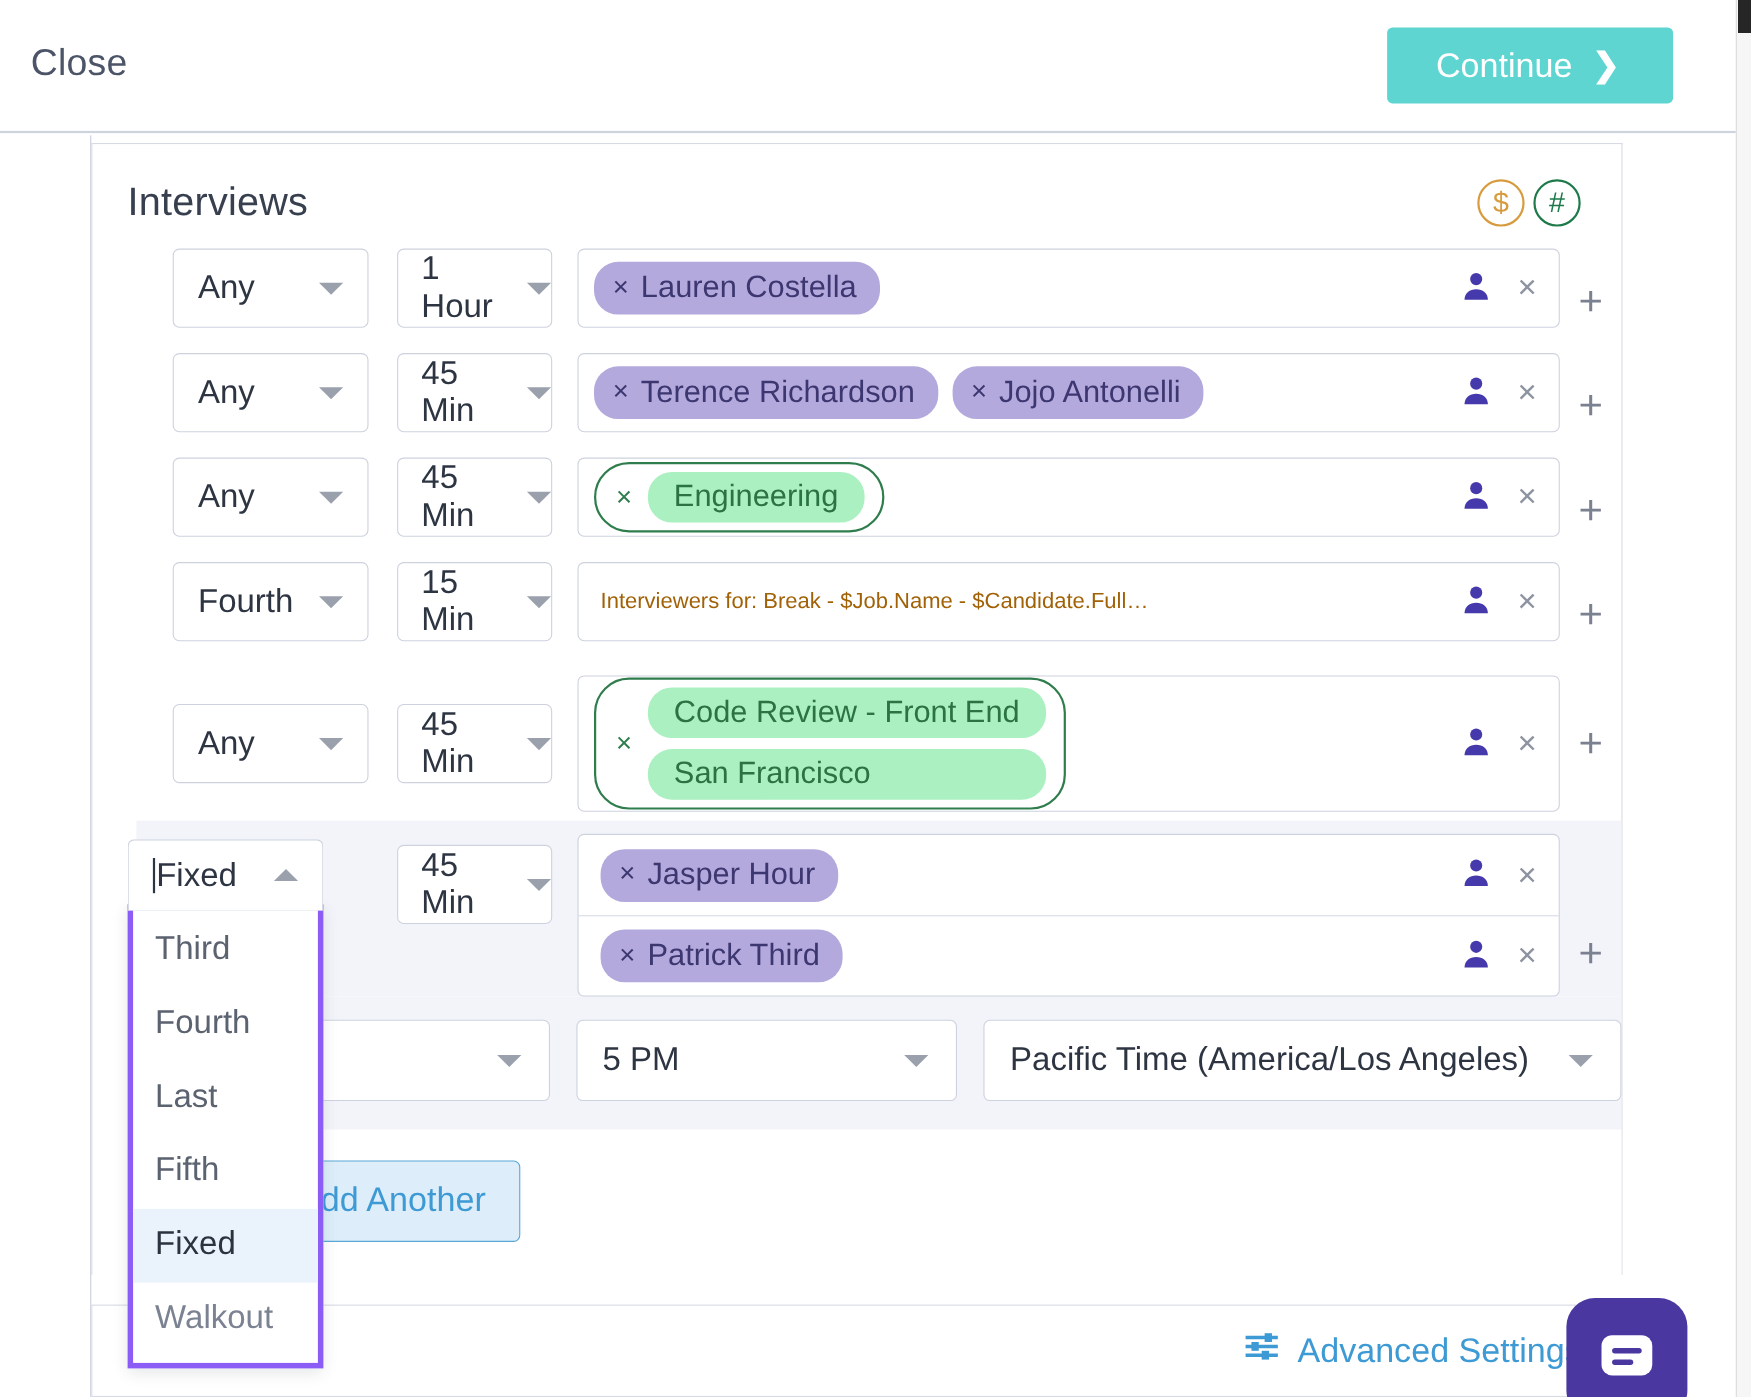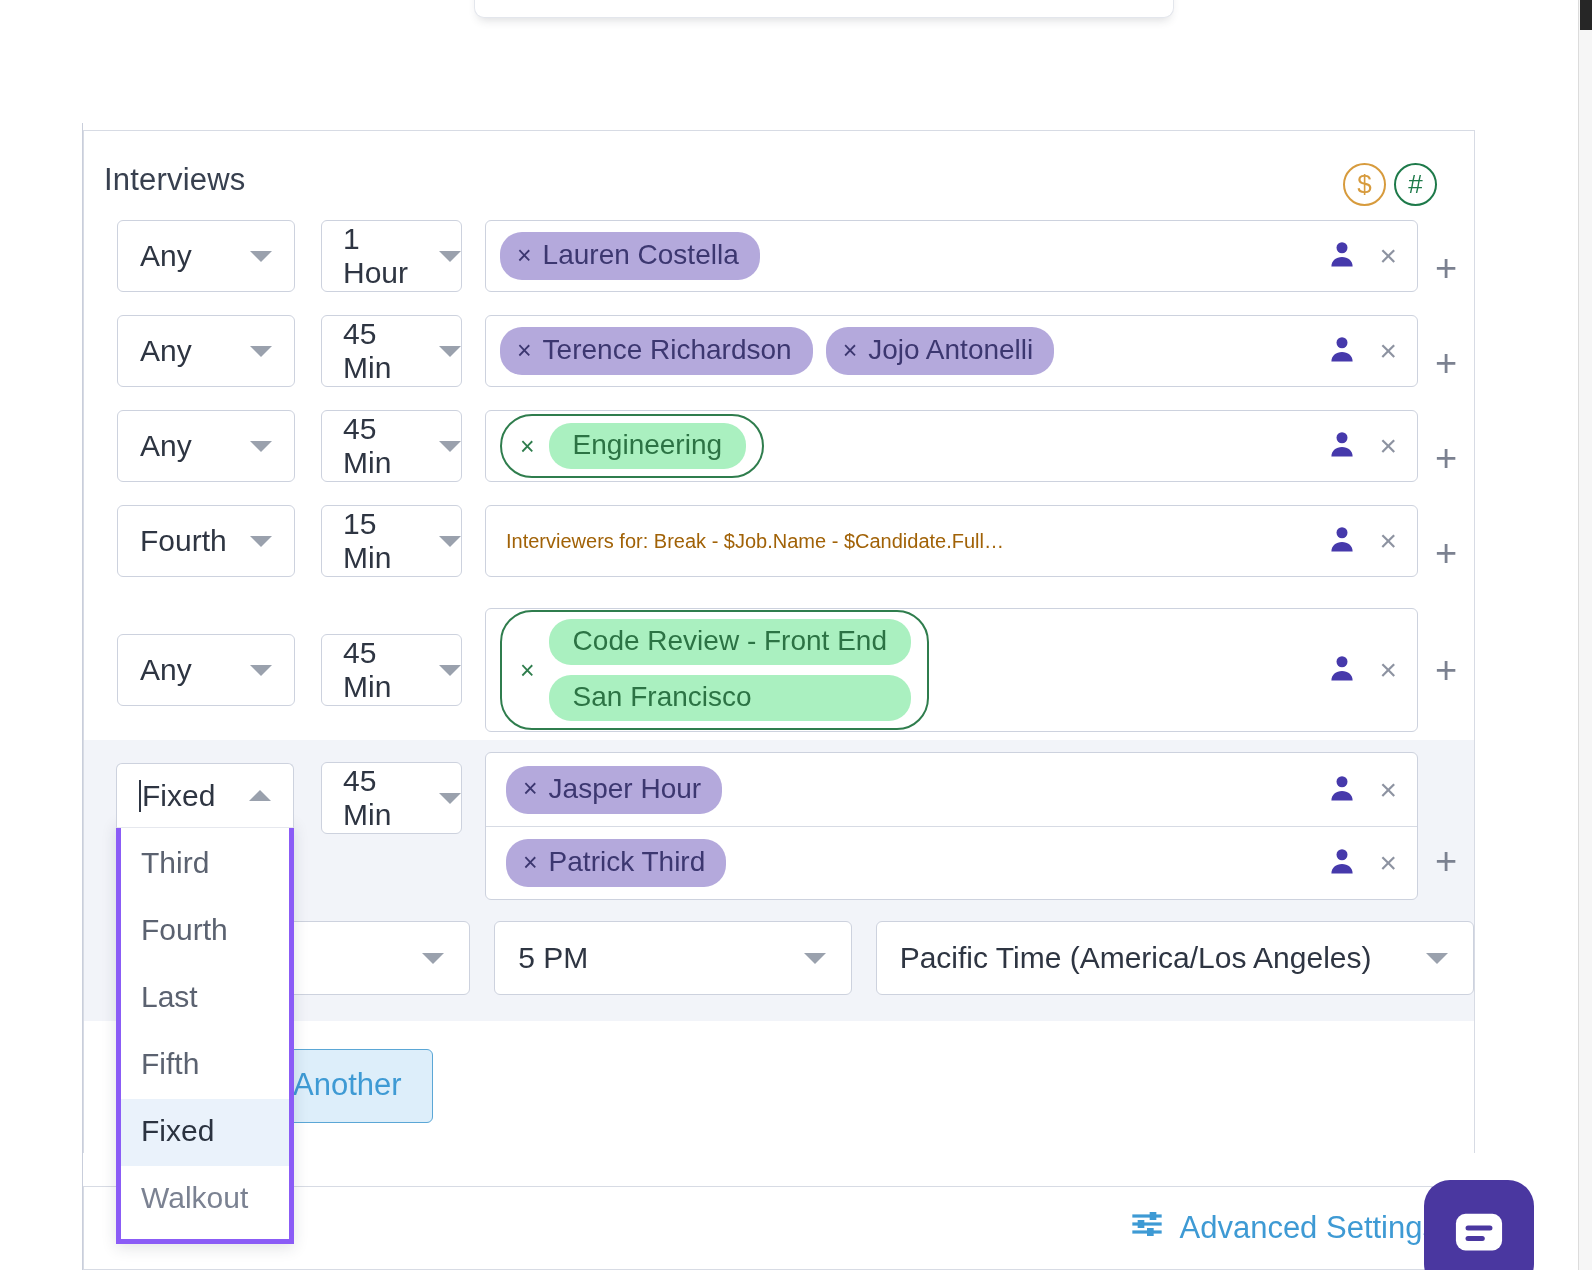--- a/index.html
+++ b/index.html
@@ -52,33 +52,33 @@
   .panel-wrap {
     position:absolute; left:0; top:123px; width:1578px; height:1147px; background:#fff;
   }
   .panel-left-rule { position:absolute; left:82px; top:0; width:1px; height:1147px; background:#c9cedb; }
   .panel {
     position:absolute; left:83px; top:7px; width:1392px;
     border:1px solid #d7dbe4; border-bottom:none; background:#fff;
   }
 
   .panel-title {
-    font-size:31px; color:#38404f; padding:31px 0 0 20px; letter-spacing:.2px;
+    font-size:36px; color:#38404f; padding:31px 0 0 32px; letter-spacing:.2px;
   }
   .badges { position:absolute; right:37px; top:32px; display:flex; gap:8px; }
   .badge {
     width:43px; height:43px; border-radius:50%;
     display:flex; align-items:center; justify-content:center;
     font-size:26px; font-weight:normal; cursor:pointer;
   }
   .badge.money { border:2px solid #d79b3d; color:#d79b3d; }
   .badge.hash  { border:2px solid #1e7a4a; color:#1e7a4a; }
 
   
-  .rows { margin-top:22px; }
+  .rows { margin-top:22px;margin-left:40px; }
   .irow {
     display:flex; align-items:flex-start; padding:0 0 0 33px; position:relative;
     min-height:95px;
   }
   .irow.highlight { background:#f2f4f9; }
 
   .sel {
     height:72px; border:1px solid #cdd2de; border-radius:6px; background:#fff;
     display:flex; align-items:center; cursor:pointer; position:relative;
     font-size:30px; color:#2e3542;
@@ -199,20 +199,27 @@
     display:flex; align-items:center; justify-content:center;
   }
 </style>
 </head>
 <body>
 
 <div id="page">
 
   <div class="top-card"></div>
 
+  <div class="header">
+    <button class="close-btn">Close</button>
+    <button class="continue-btn">
+      <span>Continue</span>
+      <span class="chev">❯</span>
+    </button>
+  </div>
 
   <div class="panel-wrap">
     <div class="panel-left-rule"></div>
 
     <div class="panel">
       <div style="position:relative;">
         <div class="panel-title">Interviews</div>
         <div class="badges">
           <div class="badge money">$</div>
           <div class="badge hash">#</div>

